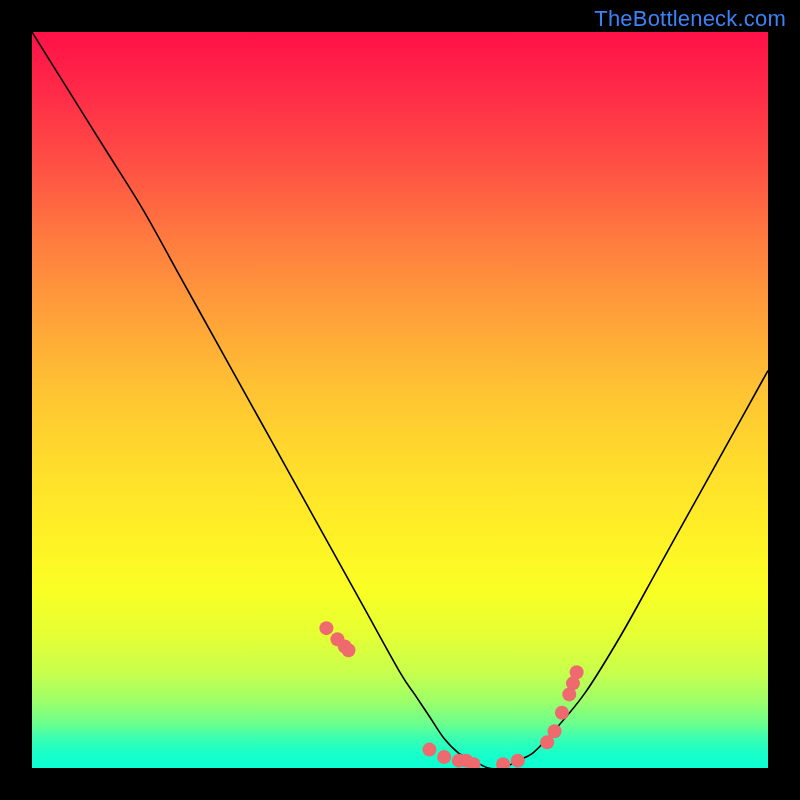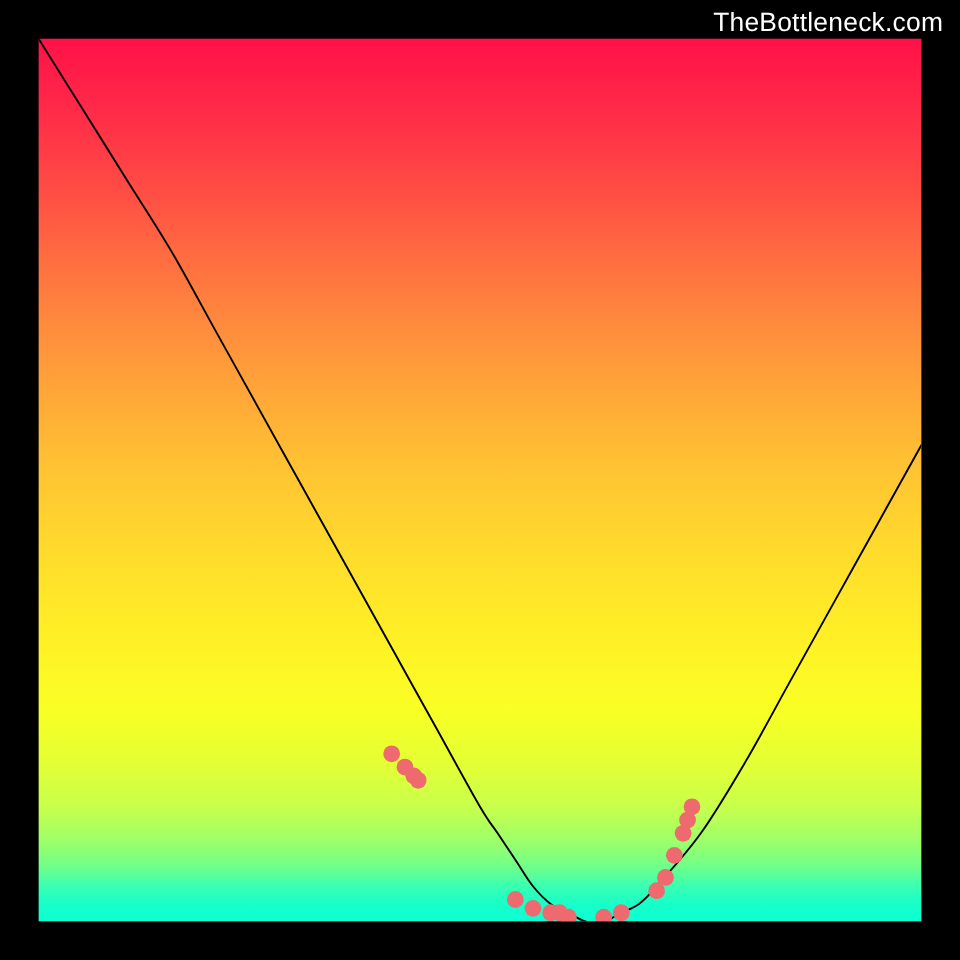--- a/index.html
+++ b/index.html
@@ -8,21 +8,21 @@
     height: 800px;
     background: #000;
     position: relative;
     overflow: hidden;
     font-family: Arial, sans-serif;
   }
   .watermark {
     position: absolute;
     top: 6px;
     right: 14px;
-    color: #ffffff;
+    color: #3b82f6;
     font-size: 22px;
     font-weight: 500;
     z-index: 20;
     letter-spacing: 0.2px;
   }
   .plot-area {
     position: absolute;
     left: 32px;
     top: 32px;
     width: 736px;

